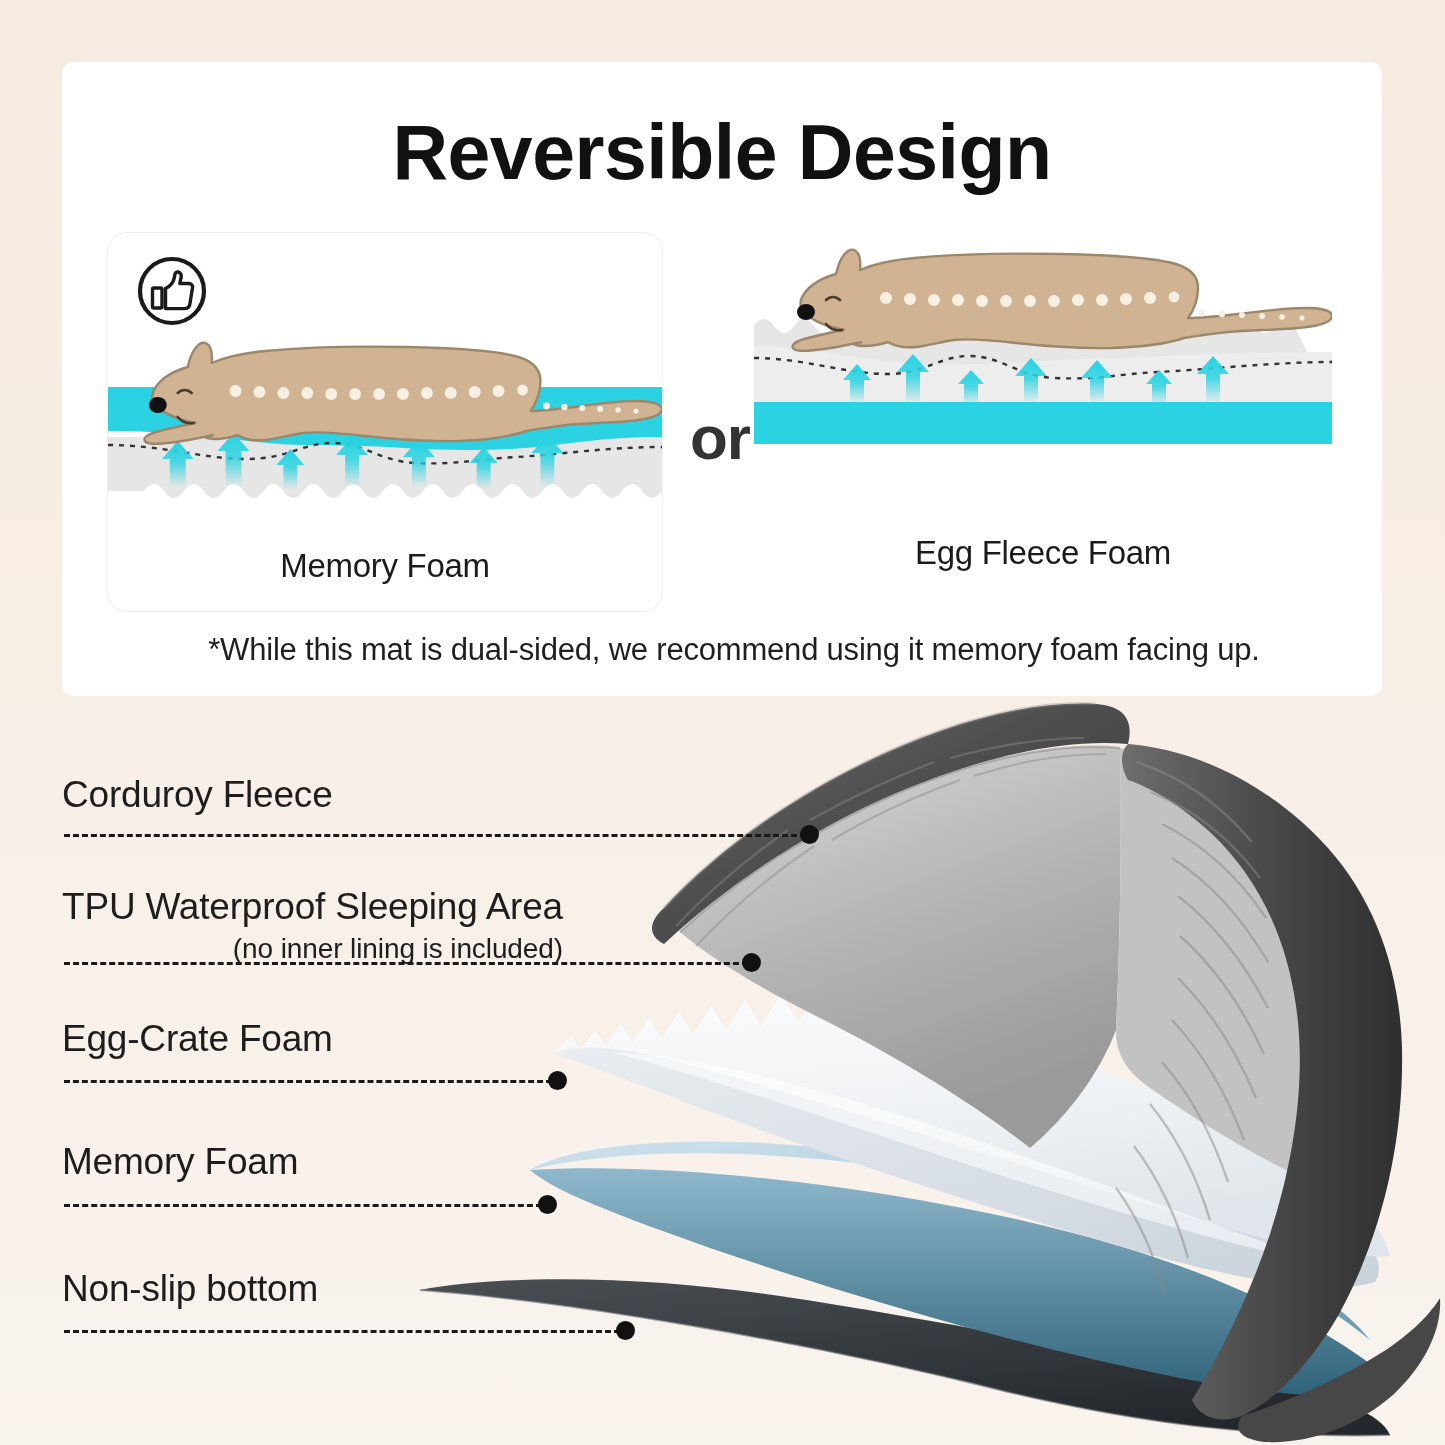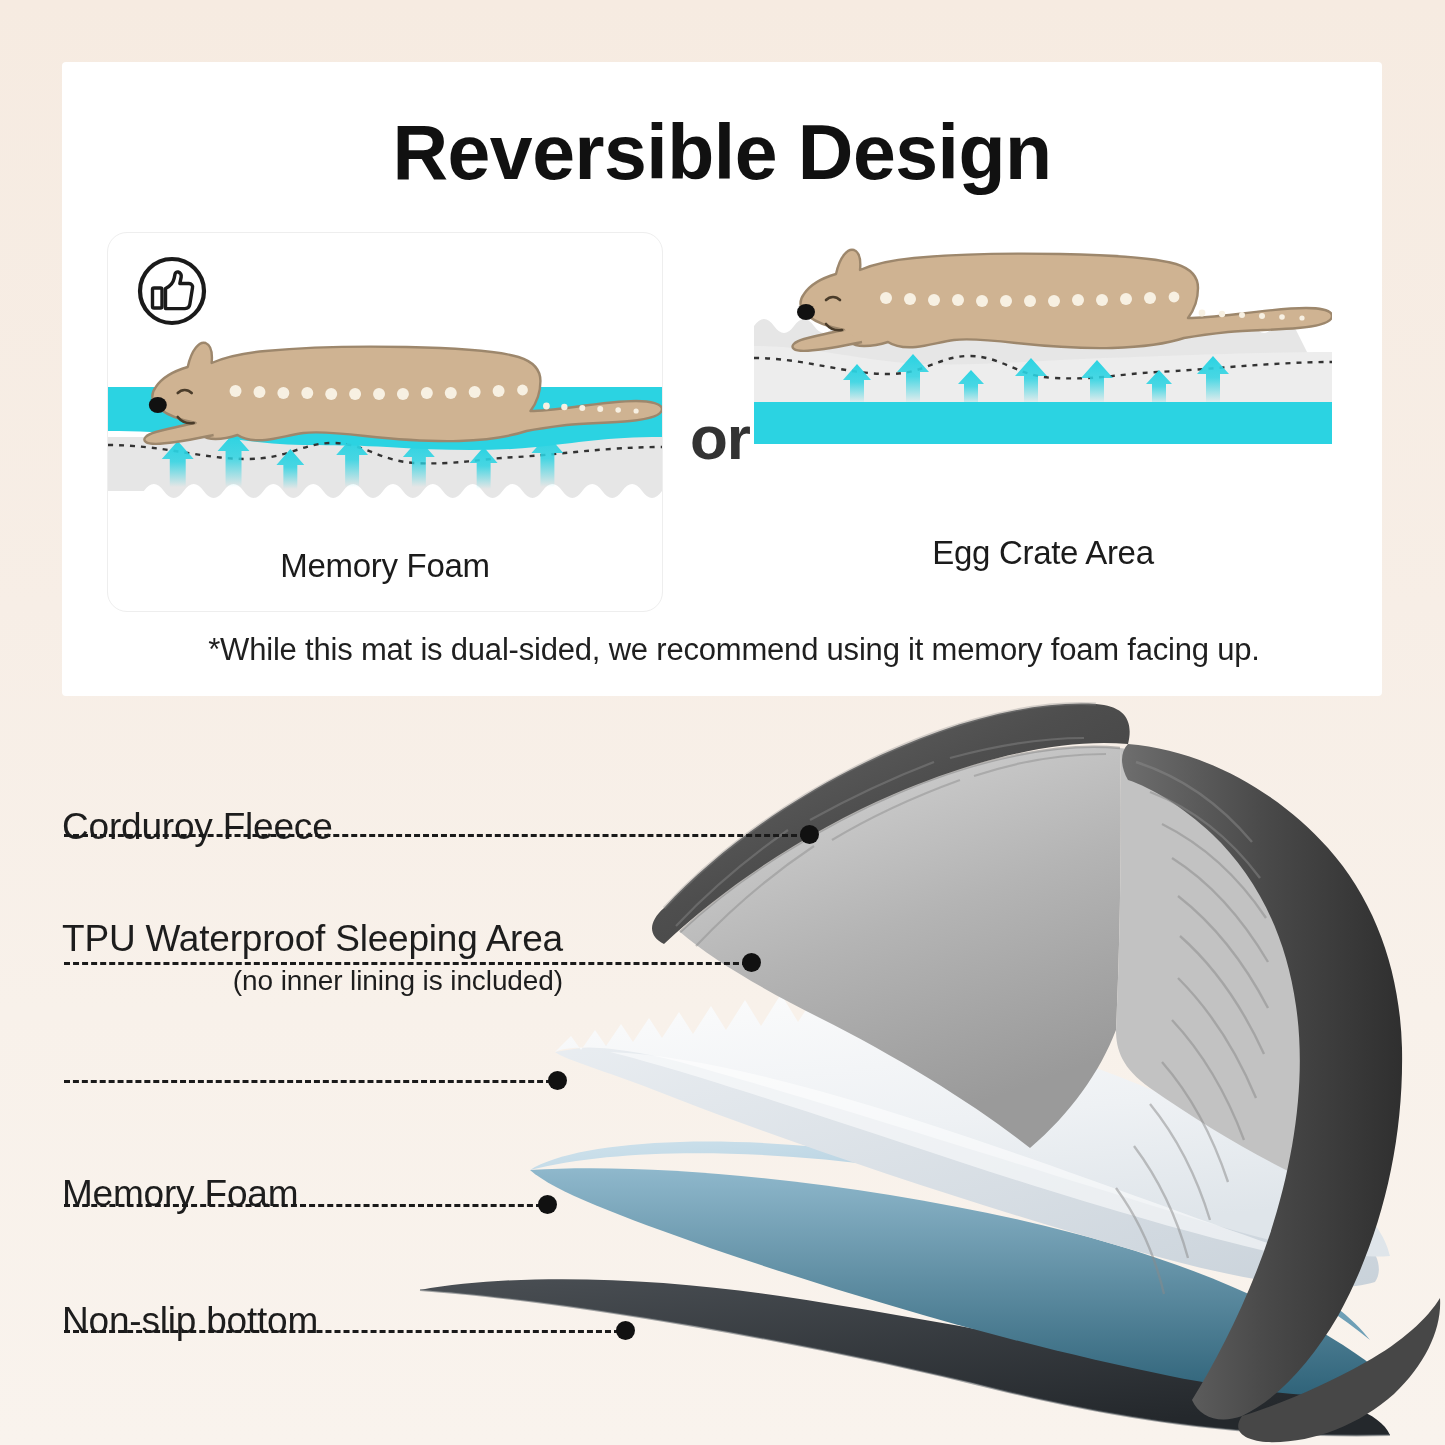--- a/index.html
+++ b/index.html
@@ -10,21 +10,21 @@
     overflow:hidden;
   }
   #page{
     position:relative; width:1445px; height:1445px;
     background:linear-gradient(180deg,#f6ebe1 0%, #f7eee6 42%, #f8f1ea 70%, #f9f3ed 100%);
   }
 
   
   .card{
     position:absolute; left:62px; top:62px; width:1320px; height:634px;
-    background:#ffffff; border-radius:4px;
+    background:#ffffff; border-radius:12px;
   }
   .card-title{
     text-align:center; font-size:77px; font-weight:bold; color:#111;
     letter-spacing:-0.5px; margin-top:52px; line-height:1;
   }
 
   .panels{ position:absolute; left:0; top:170px; width:100%; height:395px; }
 
   
   .panel-left{
@@ -52,21 +52,21 @@
     text-align:center; font-size:33px; color:#1b1b1b; letter-spacing:-0.3px;
   }
   .panel-caption.right{ bottom:40px; }
 
   .footnote{
     position:absolute; left:12px; bottom:28px; width:100%;
     text-align:center; font-size:31px; color:#1f1f1f; letter-spacing:-0.2px;
   }
 
   
-  .feature{ position:absolute; left:62px;margin-top:32px; }
+  .feature{ position:absolute; left:62px; }
   .feature .flabel{
     font-size:37px; color:#1d1d1d; letter-spacing:-0.2px; white-space:nowrap;
     line-height:1.05;
   }
   .feature .fsub{
     font-size:28px; color:#1d1d1d; letter-spacing:-0.1px; white-space:nowrap;
     margin-top:6px; padding-left:8px;text-align:right;
   }
   .leader{
     position:absolute; height:0; border-top:3px dashed #1a1a1a;
@@ -275,21 +275,21 @@
                   <circle cx="468" cy="72" r="3.2"></circle>
                 <circle cx="488" cy="73" r="3"></circle>
                   <circle cx="508" cy="74" r="3"></circle>
                 <circle cx="528" cy="75" r="2.8"></circle>
                   <circle cx="548" cy="76" r="2.6"></circle>
               </g>
             </g>
           </g>
         </svg>
 
-        <div class="panel-caption right">Egg Crate Area</div>
+        <div class="panel-caption right">Egg Fleece Foam</div>
       </div>
     </div>
 
     <div class="footnote">*While this mat is dual-sided, we recommend using it memory foam facing up.</div>
   </div>
 
   <svg class="product" viewBox="0 0 1065 745">
     <defs>
       <linearGradient id="gFleece" x1="0" y1="0" x2="1" y2="1">
         <stop offset="0%" stop-color="#6b6b6b"></stop>
@@ -423,20 +423,23 @@
   <div class="leader" style="left:64px; top:834px; width:742px;"></div>
   <div class="dot" style="left:800px; top:825px;"></div>
 
   <div class="feature" style="top:888px;">
     <div class="flabel">TPU Waterproof Sleeping Area</div>
     <div class="fsub">(no inner lining is included)</div>
   </div>
   <div class="leader" style="left:64px; top:962px; width:684px;"></div>
   <div class="dot" style="left:742px; top:953px;"></div>
 
+  <div class="feature" style="top:1020px;">
+    <div class="flabel">Egg-Crate Foam</div>
+  </div>
   <div class="leader" style="left:64px; top:1080px; width:488px;"></div>
   <div class="dot" style="left:548px; top:1071px;"></div>
 
   <div class="feature" style="top:1143px;">
     <div class="flabel">Memory Foam</div>
   </div>
   <div class="leader" style="left:64px; top:1204px; width:478px;"></div>
   <div class="dot" style="left:538px; top:1195px;"></div>
 
   <div class="feature" style="top:1270px;">

